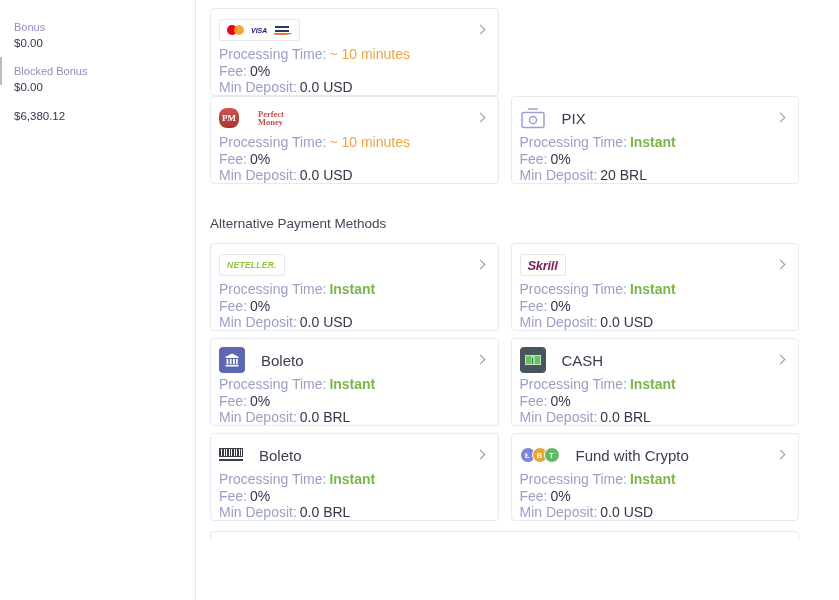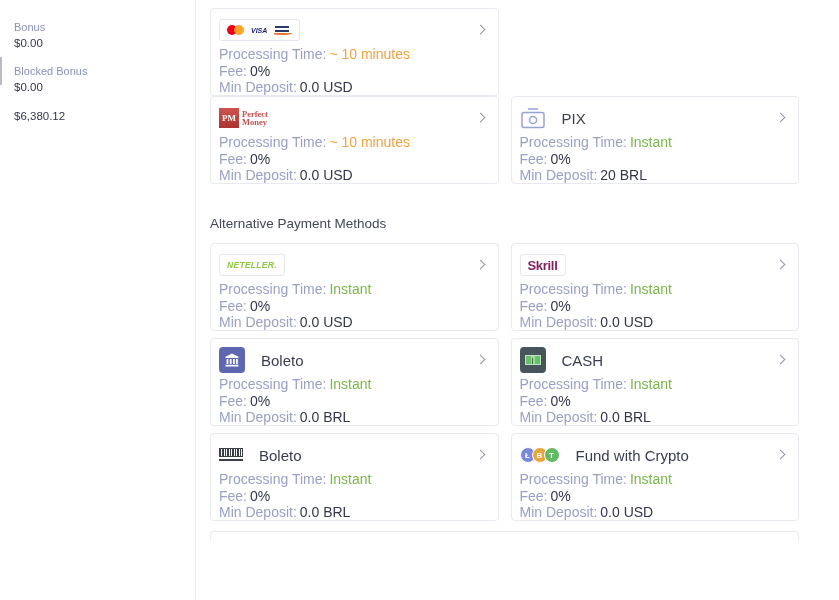--- a/index.html
+++ b/index.html
@@ -37,52 +37,52 @@
   .method-label { font-size:15px; color:#3a3d50; margin-left:16px; }
   .chevron {
     position:absolute; right:6px; top:7px; width:7px; height:7px;
     border-top:1.5px solid #8f94a8; border-right:1.5px solid #8f94a8;
     transform:rotate(45deg);
   }
   .lines { }
   .line { font-size:14px; line-height:16.5px; white-space:nowrap; }
   .lbl { color:#9aa0c5; }
   .val { color:#33364a; font-weight:500; margin-left:3px; }
-  .val[data-status="instant"] { color:#7bb64a; font-weight:400; }
+  .val[data-status="instant"] { color:#7bb64a; font-weight:700; }
   .val[data-status="delayed"] { color:#f0a33f; font-weight:400; }
 
   
   .logo-box {
     height:22px; display:inline-flex; align-items:center; padding:0 7px;
     border:1px solid #e4e6ef; border-radius:3px; background:#fff;
   }
   
   .mc { position:relative; width:17px; height:10px; }
   .mc i { position:absolute; top:0; width:10px; height:10px; border-radius:50%; display:block; }
   .mc .c1 { left:0; background:#eb001b; }
   .mc .c2 { right:0; background:#f79e1b; opacity:.92; }
   .visa-text { font-size:7px; font-weight:bold; font-style:italic; color:#1a1f71; letter-spacing:0; margin-left:7px; }
   .brand3 { position:relative; width:18px; height:10px; margin-left:7px; }
   .brand3 .t1,.brand3 .t2 { position:absolute; left:1px; right:3px; height:2px; background:#2b3a6b; }
   .brand3 .t1{ top:1px; } .brand3 .t2{ top:4.5px; }
   .brand3 .swoosh { position:absolute; left:0; right:0; bottom:0; height:3px; border-bottom:2px solid #e8772e; border-radius:0 0 60% 30%; }
   
   .pm-wrap { display:flex; align-items:center; }
   .pm-square {
-    width:20px; height:20px; border-radius:0; background:linear-gradient(#cf5450,#a93431);
+    width:20px; height:20px; border-radius:8px; background:linear-gradient(#cf5450,#a93431);
     color:#fff; font-family:"Liberation Serif", serif; font-size:9px; font-weight:bold;
     display:flex; align-items:center; justify-content:center;
   }
-  .pm-text { margin-left:3px; font-family:"Liberation Serif", serif; font-size:8.5px; line-height:8.5px; color:#c0504d; font-weight:bold; }
+  .pm-text { margin-left:19px; font-family:"Liberation Serif", serif; font-size:8.5px; line-height:8.5px; color:#c0504d; font-weight:bold; }
   
   .pix-icon { width:26px; height:22px; }
   
   .neteller-text { font-size:8.5px; font-weight:bold; font-style:italic; color:#8dc63f; letter-spacing:.3px; }
   
-  .skrill-text { font-size:13px; font-weight:bold; color:#7f2360; letter-spacing:-.3px; }
+  .skrill-text { font-size:13px; font-weight:bold; color:#7f2360; letter-spacing:-.3px;font-style:italic; }
   
   .sq-icon { width:26px; height:26px; border-radius:4px; display:flex; align-items:center; justify-content:center; }
   .bankpay-bg { background:#5d68b0; }
   .cash-bg { background:#46565c; }
   .cash-note { position:relative; width:16px; height:10px; background:#6abf69; border:1px solid #bfe3bf; }
   .cash-note .band { position:absolute; left:5px; top:0; width:4px; height:100%; background:#a5d6a5; }
   .cash-note .pin  { position:absolute; left:6.7px; top:2px; width:1px; height:6px; background:#2e7d32; }
   
   .boleto-icon { width:24px; height:14px; }
   .boleto-bars {

